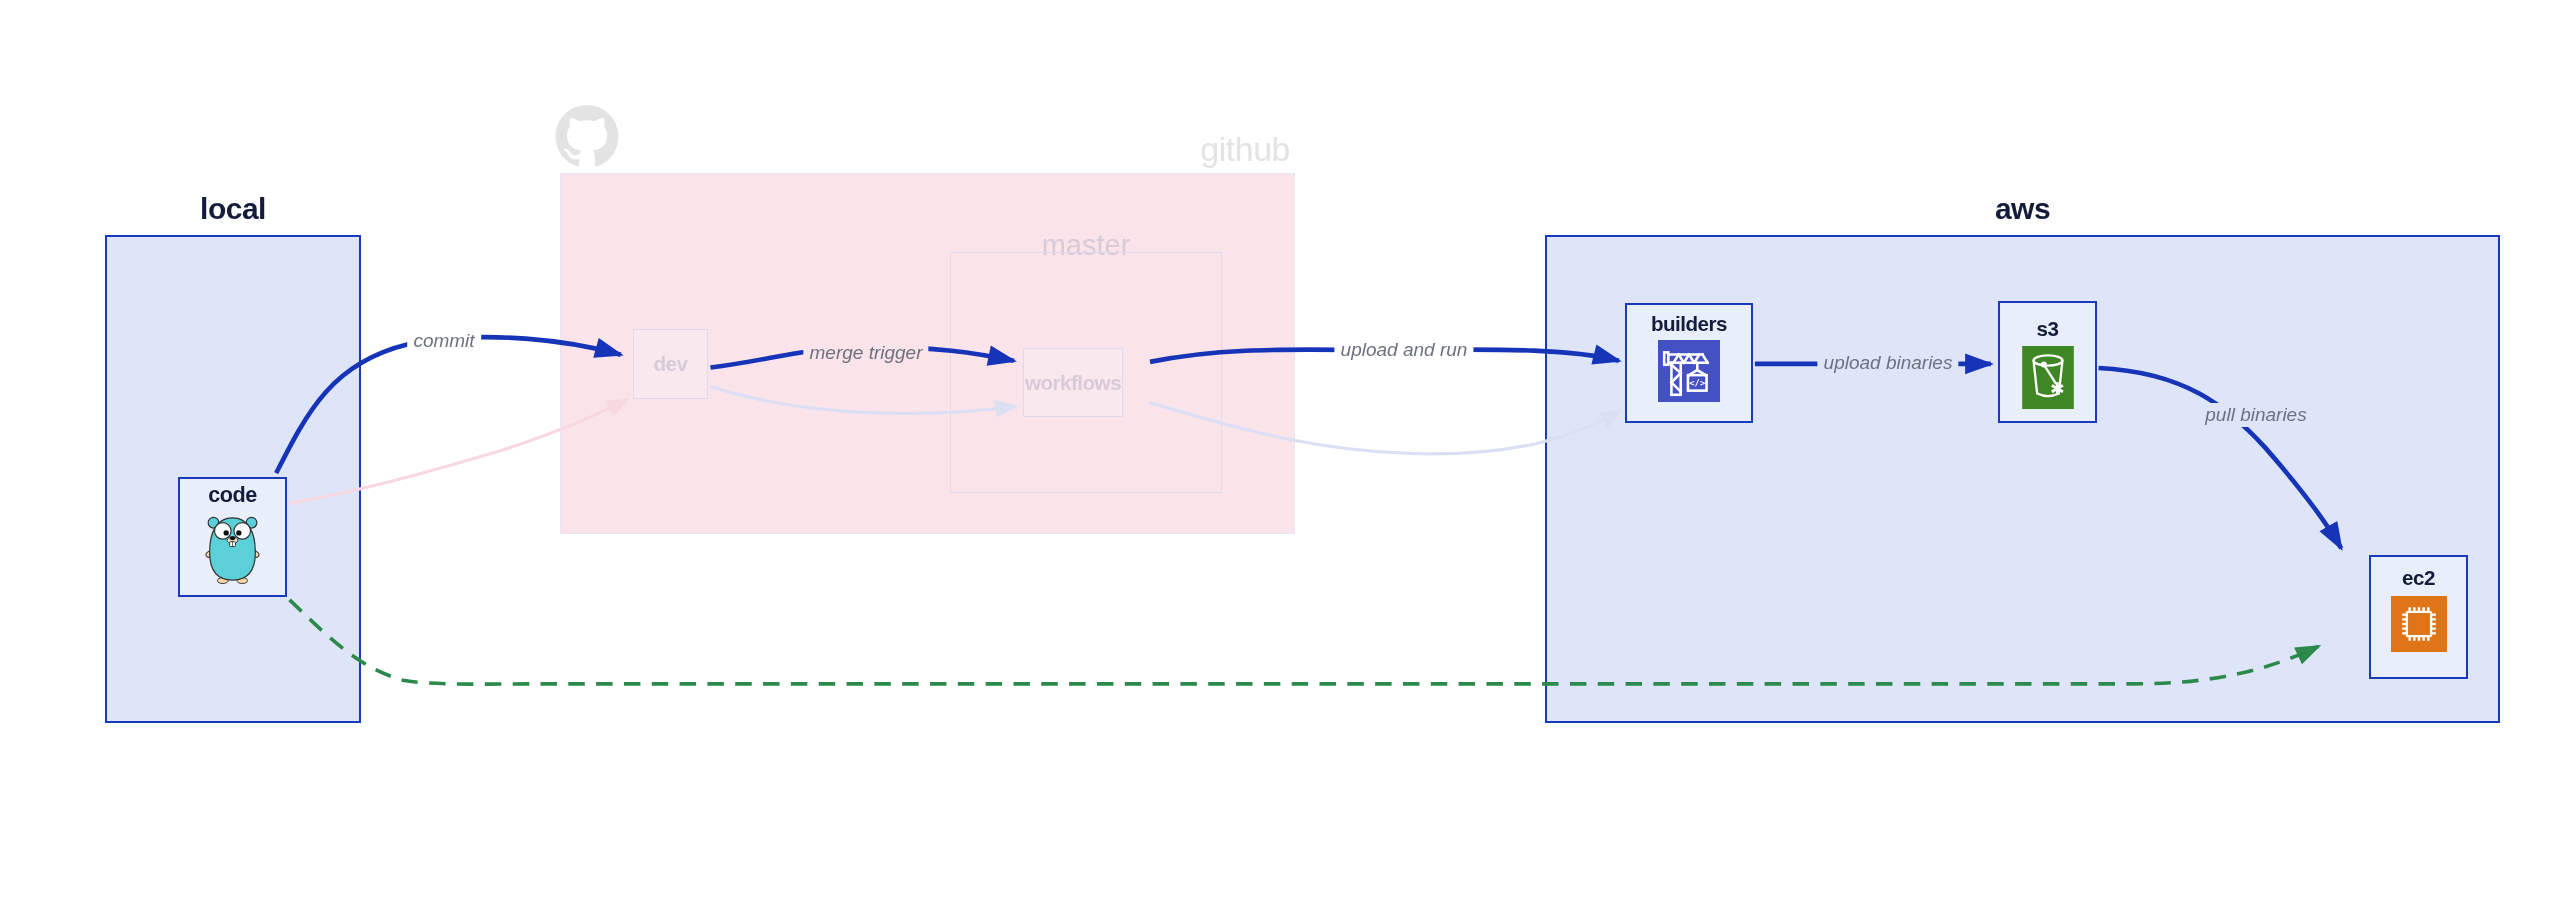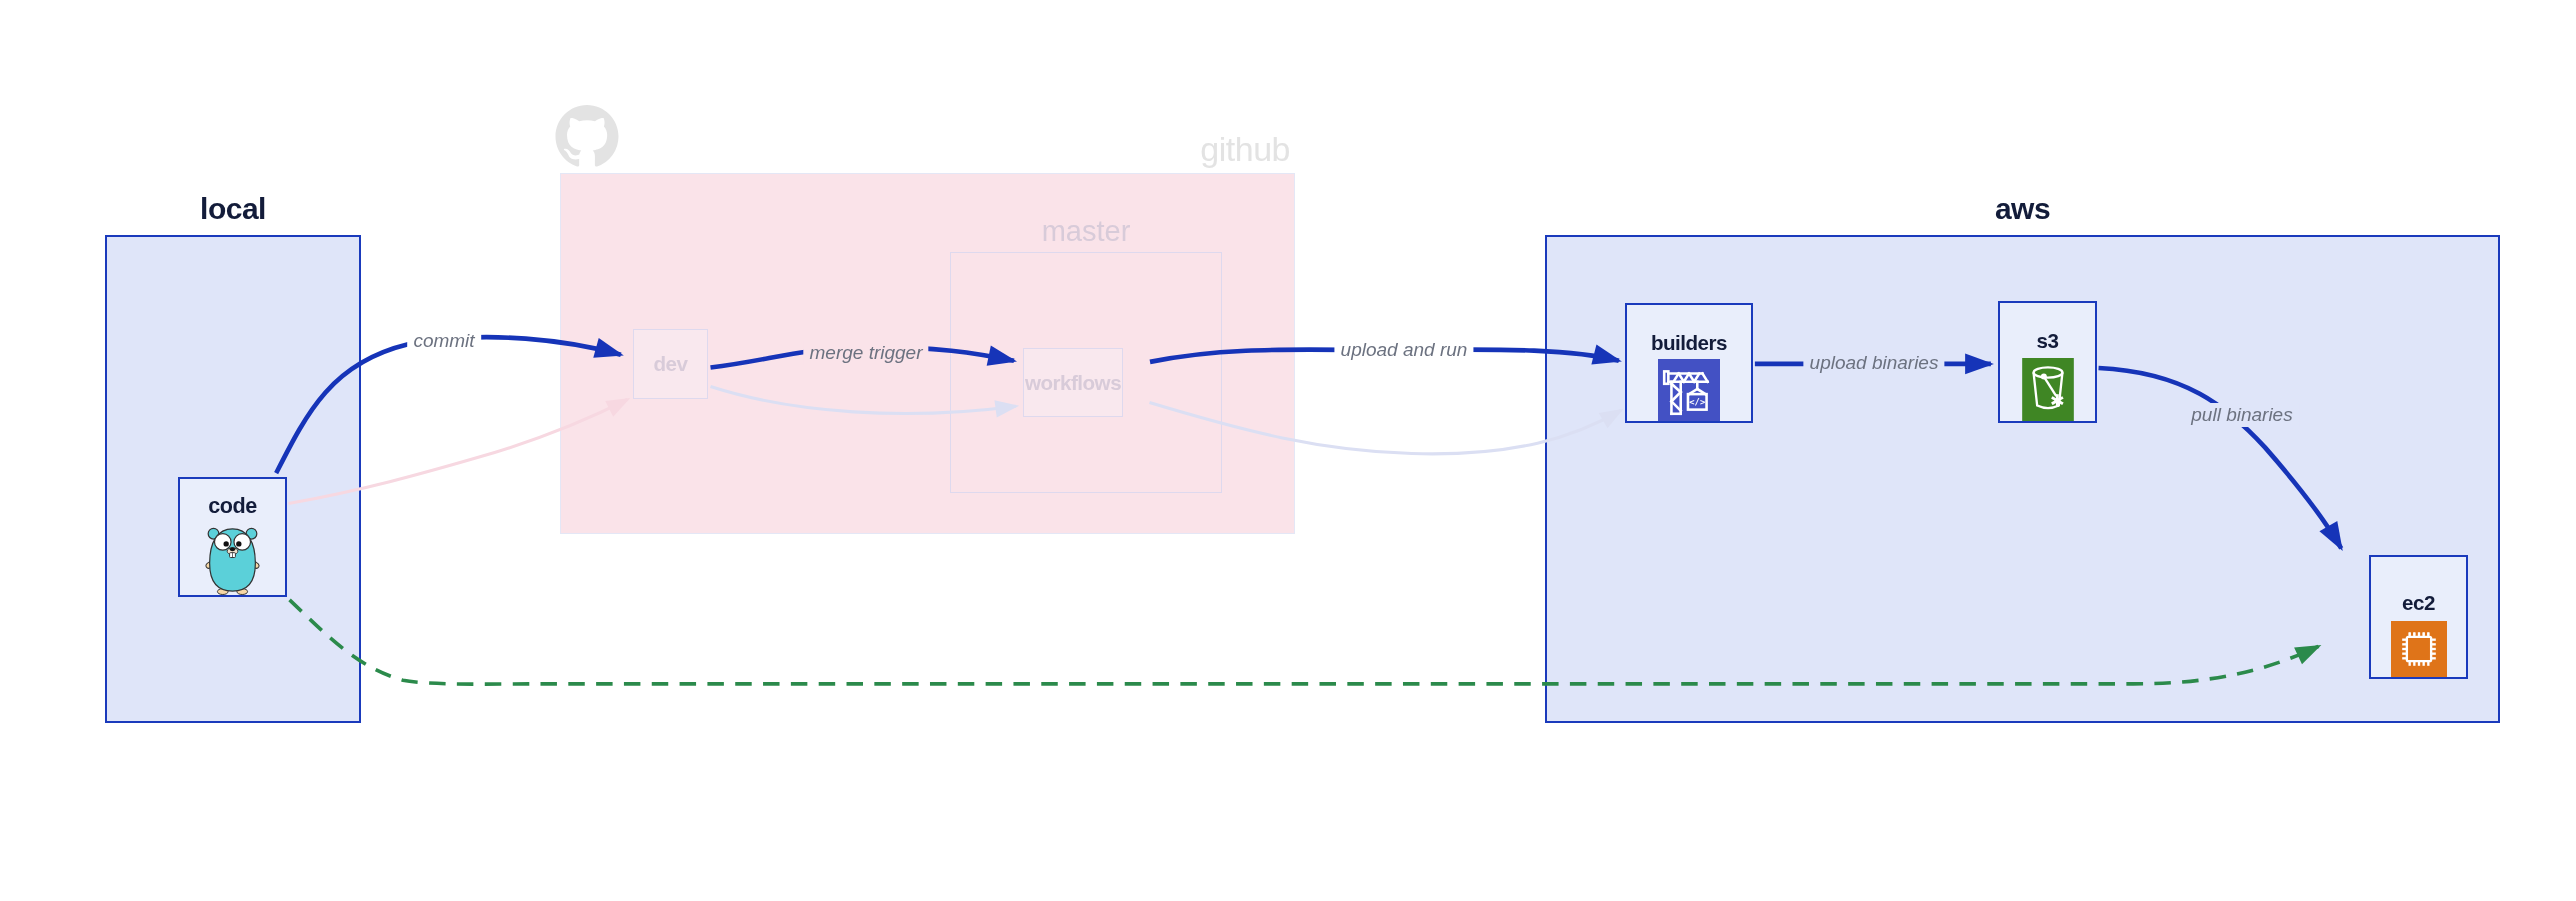--- a/index.html
+++ b/index.html
@@ -23,34 +23,34 @@
   
   .group-blue{background:var(--group-blue-fill);border:2.6px solid var(--border-blue);box-sizing:border-box;}
   .group-pink{background:var(--github-pink-fill);border:1.5px solid var(--github-box-border);box-sizing:border-box;}
   .group-master{background:transparent;border:1.5px solid var(--lavender-border);box-sizing:border-box;}
 
   .group-label{color:var(--navy-text);font-size:30px;font-weight:600;text-align:center;letter-spacing:-0.5px;}
   .group-label-faded{color:var(--faded-gray);font-size:34px;font-weight:500;letter-spacing:-0.5px;}
   .group-label-master{color:var(--faded-text-pink);font-size:29px;font-weight:500;text-align:center;}
 
   
-  .node{box-sizing:border-box;display:flex;flex-direction:column;align-items:center;justify-content:flex-end;}
+  .node{box-sizing:border-box;display:flex;flex-direction:column;align-items:center;}
   .node-blue{background:var(--node-blue-fill);border:2.6px solid var(--border-blue);}
   .node-pink{background:var(--pink-node-fill);border:1.5px solid var(--lavender-border);justify-content:center;}
   .node-label{color:var(--navy-text);font-size:21.6px;font-weight:700;letter-spacing:-0.5px;}
   .node-label-faded{color:var(--faded-text-pink);font-size:20.6px;font-weight:700;letter-spacing:-0.5px;}
 
   .icon-tile{display:block;}
 
   
   .edge-label{position:absolute;transform:translate(-50%,-50%);font-size:19px;font-style:italic;
     color:var(--edge-label-gray);font-weight:500;padding:1px 6.2px;white-space:nowrap;}
   .bg-white{background:#ffffff;margin-left:24px;}
   .bg-pink{background:var(--github-pink-fill);}
-  .bg-aws{background:var(--group-blue-fill);}
+  .bg-aws{background:var(--group-blue-fill);margin-left:14px;}
 
   
   .diagram-title{position:absolute;left:1047px;top:746px;width:515px;text-align:center;
     color:var(--navy-text);font-size:42px;font-weight:600;letter-spacing:-1px;
     text-decoration:underline;text-decoration-thickness:3.6px;text-underline-offset:7.2px;}
 
   
   svg.edges{position:absolute;left:0;top:0;z-index:5;pointer-events:none;}
   .stroke-blue{stroke:var(--arrow-blue);stroke-width:9;fill:none;}
   .stroke-green{stroke:var(--hotfix-green);stroke-width:7;fill:none;stroke-dasharray:32 22;}
@@ -91,21 +91,21 @@
       <line x1="60" y1="63" x2="60" y2="73" stroke="#333" stroke-width="1.5"></line>
     </svg>
   </div>
 
   <svg class="abs z2" style="left:555px;top:105px;" width="64" height="63" viewBox="0 0 16 16">
     <path fill="var(--faded-gray)" d="M8 0C3.58 0 0 3.58 0 8c0 3.54 2.29 6.53 5.47 7.59.4.07.55-.17.55-.38 0-.19-.01-.82-.01-1.49-2.01.37-2.53-.49-2.69-.94-.09-.23-.48-.94-.82-1.13-.28-.15-.68-.52-.01-.53.63-.01 1.08.58 1.23.82.72 1.21 1.87.87 2.33.66.07-.52.28-.87.51-1.07-1.78-.2-3.64-.89-3.64-3.95 0-.87.31-1.59.82-2.15-.08-.2-.36-1.02.08-2.12 0 0 .67-.21 2.2.82.64-.18 1.32-.27 2-.27s1.36.09 2 .27c1.53-1.04 2.2-.82 2.2-.82.44 1.1.16 1.92.08 2.12.51.56.82 1.27.82 2.15 0 3.07-1.87 3.75-3.65 3.95.29.25.54.73.54 1.48 0 1.07-.01 1.93-.01 2.2 0 .21.15.46.55.38A8.01 8.01 0 0 0 16 8c0-4.42-3.58-8-8-8z"></path>
   </svg>
   <div class="abs group-label-faded z2" style="left:1084px;top:130px;width:206px;text-align:right;">github</div>
   <div class="abs group-pink z1" style="left:560px;top:173px;width:735px;height:361px;"></div>
 
-  <div class="abs group-label-master z2" style="left:950px;top:215px;width:272px;">master</div>
+  <div class="abs group-label-master z2" style="left:950px;top:229px;width:272px;">master</div>
   <div class="abs group-master z2" style="left:950px;top:252px;width:272px;height:241px;"></div>
 
   <div class="abs node node-pink z3" style="left:633px;top:329px;width:75px;height:70px;justify-content:center;">
     <div class="node-label-faded">dev</div>
   </div>
 
   <div class="abs node node-pink z3" style="left:1023px;top:348px;width:100px;height:69px;">
     <div class="node-label-faded">workflows</div>
   </div>
 

